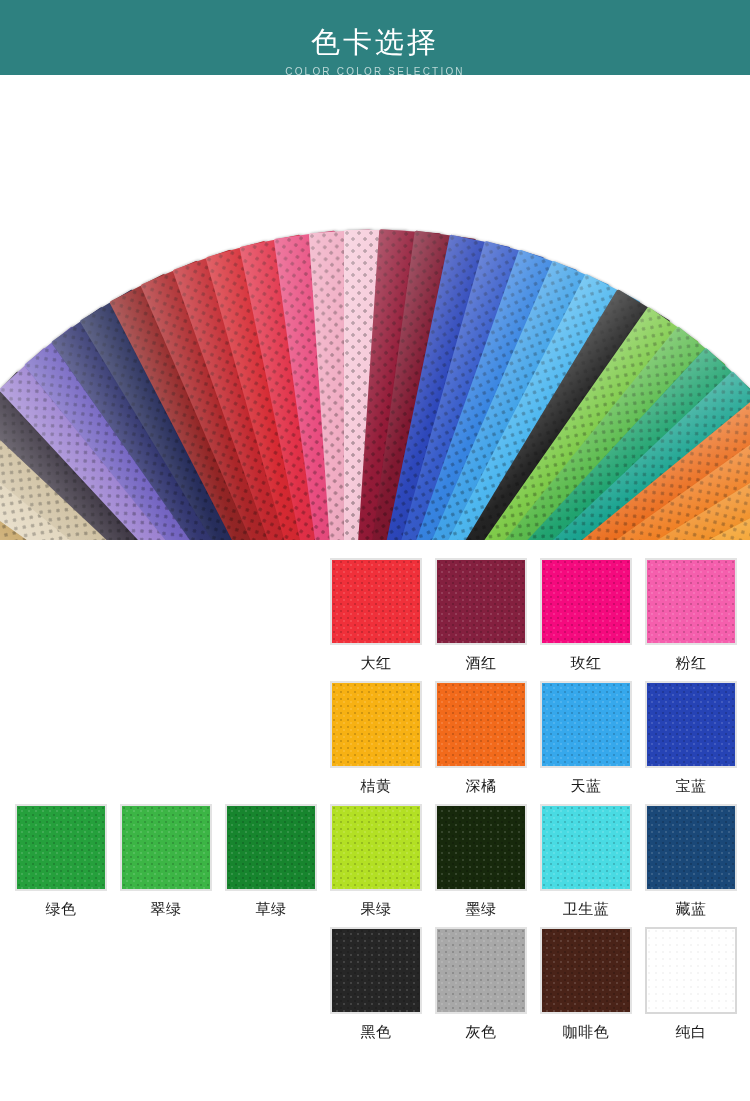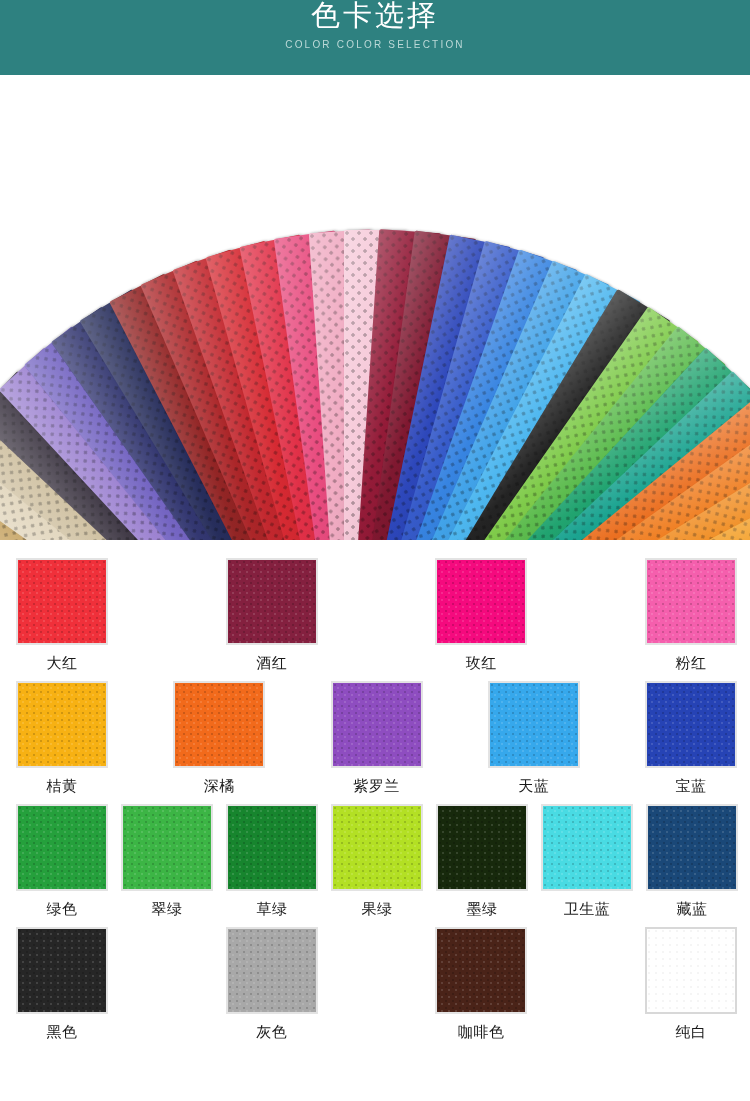--- a/index.html
+++ b/index.html
@@ -29,21 +29,21 @@
     top: 0;
     text-align: center;
   }
   .banner-title {
     font-family: "Liberation Serif", "DejaVu Serif", serif;
     font-size: 29px;
     font-weight: 400;
     color: #ffffff;
     letter-spacing: 3px;
     line-height: 1;
-    margin-top: 1px;
+    margin-top: 28px;
     display: block;
   }
   .banner-sub {
     display: block;
     font-size: 10px;
     color: #bcd9d7;
     letter-spacing: 2.2px;
     margin-top: 9px;
     font-weight: 400;
   }
@@ -94,21 +94,21 @@
   }
 
   
   .grid-wrap {
     width: 750px;
     padding: 18px 0 0 0;
     background: #ffffff;
   }
   .grid-row {
     display: flex;
-    justify-content: space-between;
+    justify-content: flex-end;
     padding-left: 16px;
     margin-bottom: 10px;
   }
   .cell {
     width: 92px;
     margin-right: 13px;
     text-align: center;
   }
   .chip {
     width: 88px;
@@ -221,26 +221,20 @@
         </div>
         <div class="chip-label">桔黄</div>
       </div>
       <div class="cell">
         <div class="chip" style="background: rgb(242, 106, 27);">
           <div class="tex"></div>
         </div>
         <div class="chip-label">深橘</div>
       </div>
       <div class="cell">
-        <div class="chip" style="background: rgb(142, 77, 192);">
-          <div class="tex"></div>
-        </div>
-        <div class="chip-label">紫罗兰</div>
-      </div>
-      <div class="cell">
         <div class="chip" style="background: rgb(54, 168, 236);">
           <div class="tex"></div>
         </div>
         <div class="chip-label">天蓝</div>
       </div>
       <div class="cell">
         <div class="chip" style="background: rgb(38, 67, 181);">
           <div class="tex"></div>
         </div>
         <div class="chip-label">宝蓝</div>

